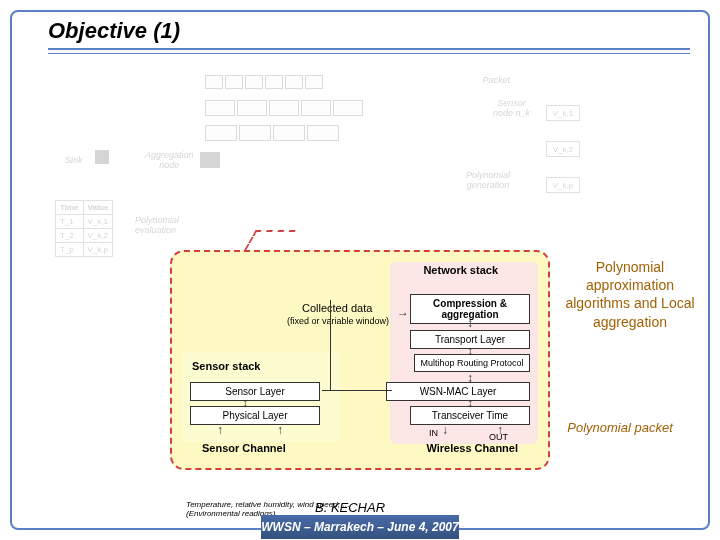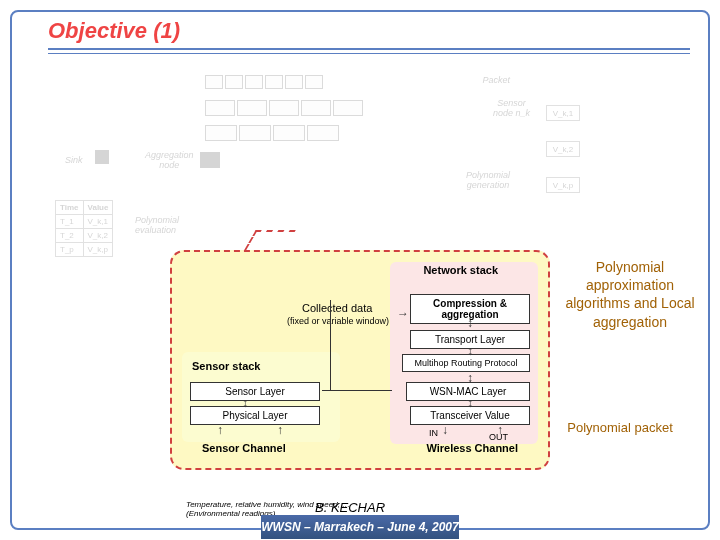--- a/index.html
+++ b/index.html
@@ -25,21 +25,21 @@
   }
   .title-area::after {
     content: "";
     position: absolute;
     left: 0; right: 0; bottom: -6px;
     border-bottom: 1px solid #5b7fc2;
   }
   .slide-title {
     font-size: 22px;
     font-weight: bold;
-    color: #ef4444;
+    color: #000000;
     font-style: italic;
   }
   .faded-diagram {
     position: absolute;
     top: 70px; left: 55px; right: 150px; height: 190px;
     opacity: 0.35;
   }
   .faded-diagram .box {
     border: 1px solid #999;
     background: #fafafa;
@@ -222,23 +222,23 @@
   <div class="network-stack-bg"></div>
   <div class="sensor-stack-bg"></div>
 
   <div class="lbl lbl-bold" style="top:12px; right:50px;">Network stack</div>
 
   <div class="lbl" style="top:50px; left:130px;">Collected data</div>
   <div class="lbl lbl-small" style="top:64px; left:115px;">(fixed or variable window)</div>
 
   <div class="layer-box" style="top:42px; right:18px; width:120px; font-weight:bold;">Compression &amp; aggregation</div>
   <div class="layer-box" style="top:78px; right:18px; width:120px;">Transport Layer</div>
-  <div class="layer-box" style="top:102px; right:18px; width:128px; font-size:9px;">Multihop Routing Protocol</div>
-  <div class="layer-box" style="top:130px; right:18px; width:124px;">WSN-MAC Layer</div>
-  <div class="layer-box" style="top:154px; right:18px; width:120px;">Transceiver Value</div>
+  <div class="layer-box" style="top:102px; right:18px; width:116px; font-size:9px;">Multihop Routing Protocol</div>
+  <div class="layer-box" style="top:130px; right:18px; width:144px;">WSN-MAC Layer</div>
+  <div class="layer-box" style="top:154px; right:18px; width:120px;">Transceiver Time</div>
 
   <div class="lbl lbl-bold" style="top:108px; left:20px;">Sensor stack</div>
   <div class="layer-box" style="top:154px; left:18px; width:130px;">Physical Layer</div>
   <div class="layer-box" style="top:130px; left:18px; width:130px;">Sensor Layer</div>
 
   <div class="lbl lbl-small" style="top:176px; right:110px;">IN</div>
   <div class="lbl lbl-small" style="top:180px; right:40px;margin-left:36px;">OUT</div>
 
   <div class="lbl lbl-bold" style="top:190px; left:30px;">Sensor Channel</div>
   <div class="lbl lbl-bold" style="top:190px; right:30px;">Wireless Channel</div>
@@ -255,19 +255,19 @@
   <div class="arrow" style="top:54px; left:225px;">→</div>
 
   <div class="conn-line" style="top:138px; left:150px; width:70px; height:1px;"></div>
   <div class="conn-line" style="top:48px; left:158px; width:1px; height:90px;"></div>
 
   <div class="lbl lbl-small" style="top:204px; left:14px; font-style:italic; white-space:pre; font-size:8px;margin-top:44px;">Temperature, relative humidity, wind speed, …
 (Environmental readings)</div>
 </div>
 
 <div class="annotation" style="top:258px; right:25px; width:130px;">Polynomial approximation algorithms and Local aggregation</div>
-<div class="annotation" style="top:420px; right:30px; width:140px; font-size:13px;">Polynomial packet</div>
+<div class="annotation" style="top:420px; right:30px; width:140px; font-size:13px;font-style:italic;">Polynomial packet</div>
 
 <div class="footer">
   <div class="footer-author">B. KECHAR</div>
   <div class="footer-bar">WWSN – Marrakech – June 4, 2007</div>
   <div class="footer-num">8</div>
 </div>
 
 </body></html>

